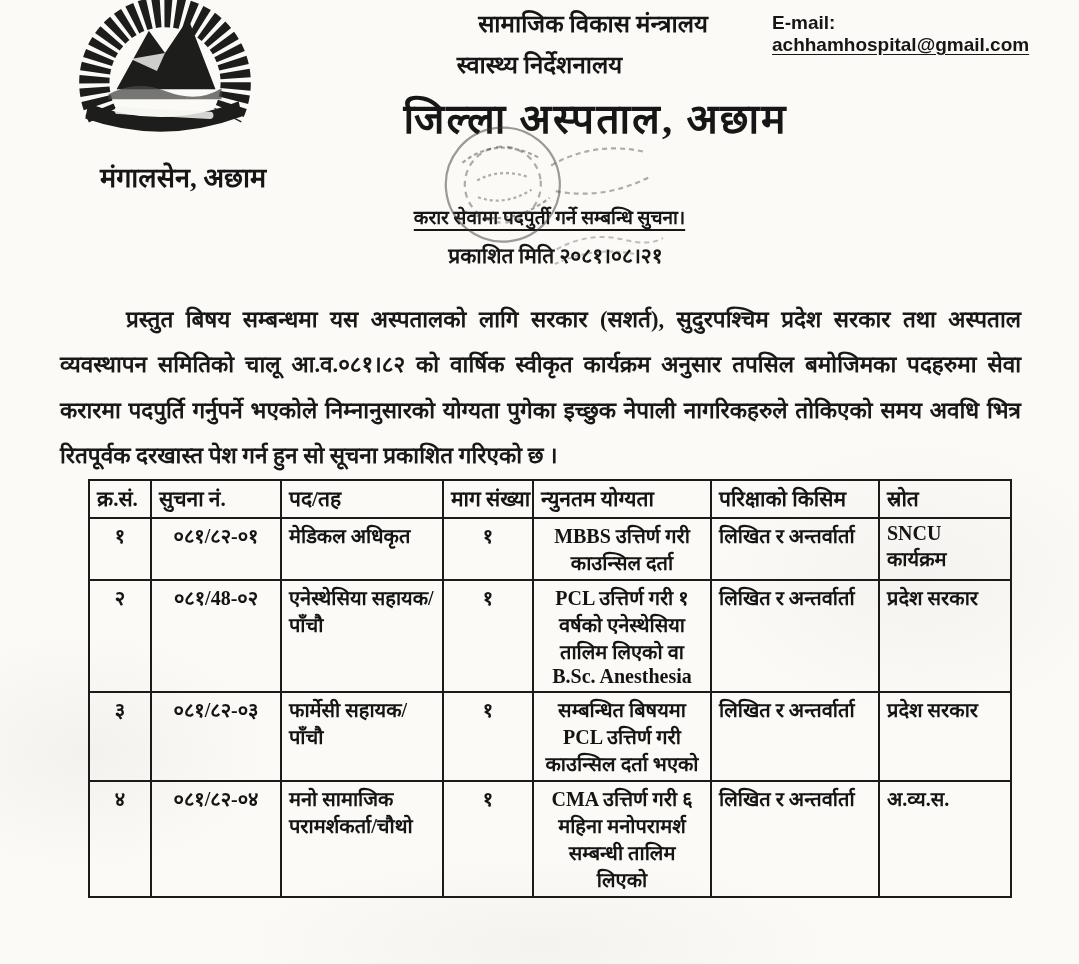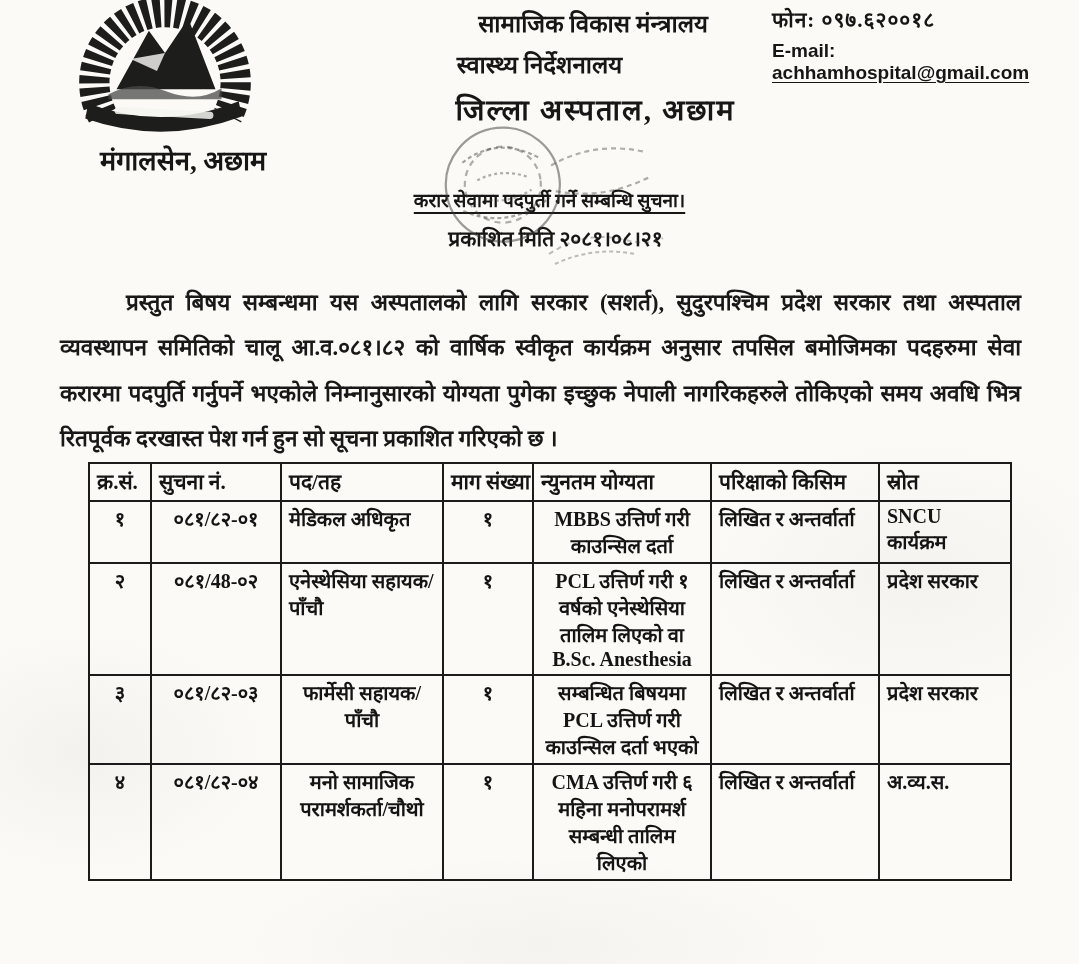--- a/index.html
+++ b/index.html
@@ -14,21 +14,21 @@
     font-family:"Liberation Serif","DejaVu Sans",serif;
     color:#161616;
   }
   .logo { position:absolute; left:60px; top:-8px; width:207px; height:142px; }
   .contact { position:absolute; left:772px; top:5px; font-weight:bold; }
   .contact .phone-line { font-size:21px; letter-spacing:1px; }
   .contact .email-line { font-size:19px; margin-top:7px; font-family:"Liberation Sans","DejaVu Sans",sans-serif; }
   .u { text-decoration:underline; text-underline-offset:3px; }
   .ministry   { padding-left:107px; text-align:center; font-size:24px; font-weight:bold; padding-top:6px; }
   .directorate{ text-align:center; font-size:24px; font-weight:bold; margin-top:8px; }
-  .hospital   { padding-left:112px; text-align:center; font-size:29px; font-weight:bold; letter-spacing:2px; margin-top:9px; }
+  .hospital   { padding-left:112px; text-align:center; font-size:41px; font-weight:bold; letter-spacing:2px; margin-top:9px; }
   .location   { padding-left:100px; text-align:left; font-size:27px; font-weight:bold; margin-top:13px; }
   .subject    { width:max-content; margin:9px auto 0; transform:translateX(10px);
                 font-size:19px; font-weight:bold; text-decoration:underline; text-underline-offset:5px;
                 text-decoration-thickness:2px;text-align:center; }
   .pubdate    { width:max-content; margin:11px auto 0; transform:translateX(16px);
                 font-size:21px; font-weight:bold; }
   .stamp { position:absolute; left:403px; top:114px; transform:rotate(-6deg); pointer-events:none; }
   .stamp-fragment { position:absolute; left:545px; top:224px; pointer-events:none; }
   .body-para {
     margin:28px 58px 0 60px; font-size:22.5px; line-height:2.02;
@@ -40,21 +40,21 @@
   th,td { border:2px solid #1b1b1b; vertical-align:top; padding:3px 7px; overflow:hidden; }
   th { font-size:21px; text-align:left; height:38px; white-space:nowrap; }
   tbody tr:nth-child(1) { height:56px; }
   tbody tr:nth-child(2) { height:100px; }
   tbody tr:nth-child(3) { height:82px; }
   tbody tr:nth-child(4) { height:82px; }
   tbody tr:nth-child(5) { height:78px; }
   tbody tr:nth-child(6) { height:30px; }
   tbody tr:nth-child(7) { height:30px; }
   td.c-sn, td.c-no, td.c-demand { text-align:center; }
-  td.c-post { text-align:center; }
+  td.c-post { text-align:left; }
   tbody tr:nth-child(1) td.c-post,
   tbody tr:nth-child(2) td.c-post,
   tbody tr:nth-child(6) td.c-post,
   tbody tr:nth-child(7) td.c-post { text-align:left; }
   td.c-qual { text-align:center; }
   tbody tr:nth-child(5) td.c-qual,
   tbody tr:nth-child(6) td.c-qual,
   tbody tr:nth-child(7) td.c-qual { text-align:left; }
   td.c-exam, td.c-source { text-align:left; }
 </style>
@@ -68,24 +68,20 @@
       <path d="M42 122 A 70 70 0 1 1 166 122" fill="none" stroke="#1d1d1c" stroke-width="30" stroke-dasharray="7 4"></path>
       <path d="M56 96 L88 38 L104 60 L127 26 L154 96 Z" fill="#1d1d1c"></path>
       <path d="M70 66 L104 60 L96 78 Z" fill="#fbfaf7" opacity=".8"></path>
       <path d="M48 101 Q76 86 105 98 Q136 110 160 95 L160 106 L48 106 Z" fill="#4a4a48" opacity=".75"></path>
       <path d="M28 110 Q102 138 177 108 L180 123 Q102 152 25 125 Z" fill="#1d1d1c"></path>
       <rect x="54" y="116" width="98" height="7" rx="3.5" fill="#f5f4f0" opacity=".85" transform="rotate(3 103 120)"></rect>
     </svg>
   </div>
 
   <div class="contact">
-    <div class="phone-line">
-      <span>फोन:</span>
-      <span>०९७.६२००१८</span>
-    </div>
     <div class="email-line">
       <span>E-mail:</span>
       <span class="u">achhamhospital@gmail.com</span>
     </div>
   </div>
 
   <div class="ministry">सामाजिक विकास मंन्त्रालय</div>
   <div class="directorate">स्वास्थ्य निर्देशनालय</div>
   <div class="hospital">जिल्ला अस्पताल, अछाम</div>
   <div class="location">मंगालसेन, अछाम</div>

